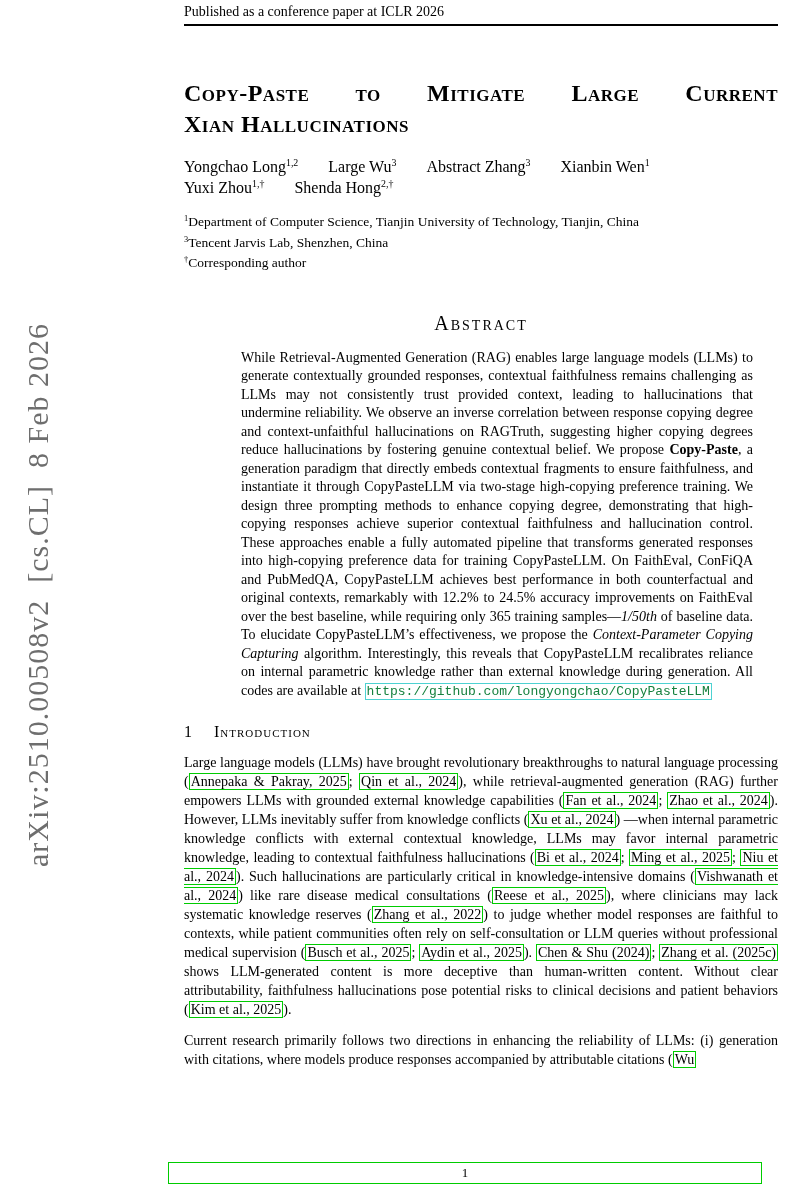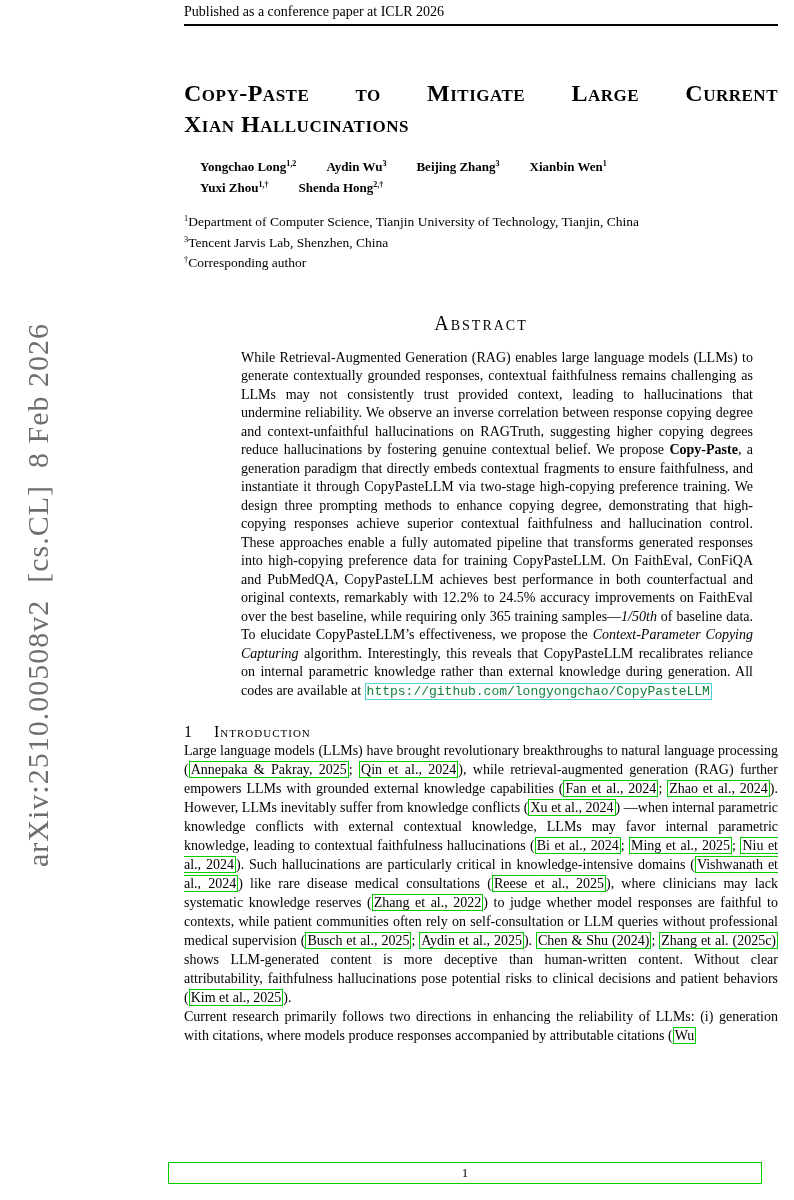--- a/index.html
+++ b/index.html
@@ -13,40 +13,40 @@
   .running-header { padding-top:4px; font-size:14px; }
   .header-rule { border:none; border-top:2px solid #000; margin-top:4px; }
 
   .title {
     margin-top:52px; font-size:24px; font-weight:bold;
     font-variant:small-caps; letter-spacing:0.5px; line-height:31px;
   }
   .title-l1 { display:block; text-align:justify; text-align-last:justify; }
   .title-l2 { display:block; }
 
-  .authors { margin-top:16px; margin-left:16px; font-size:13px; font-weight:bold; }
+  .authors { margin-top:16px; font-size:16px; font-weight:normal; }
   .author-row { display:flex; column-gap:30px; line-height:21px; }
   sup { font-size:0.62em; vertical-align:super; line-height:0; }
 
   .affiliations { margin-top:14px; font-size:13.5px; line-height:20.5px; }
 
   .abstract-heading {
     margin-top:38px; text-align:center; font-size:20px;
     font-variant:small-caps; letter-spacing:2px;
   }
   .abstract-body {
     margin:14px 25px 0 57px; font-size:14px; line-height:18.5px;
     text-align:justify; hyphens:none;
   }
 
   .section-heading { margin-top:22px; font-size:16px; }
   .section-num { margin-right:22px; }
   .section-title { font-variant:small-caps; letter-spacing:1px; }
 
-  .body-par { font-size:14px; line-height:19px; text-align:justify; hyphens:none; }
+  .body-par { margin-top:12px; font-size:14px; line-height:19px; text-align:justify; hyphens:none; }
 
   .b { font-weight:bold; }
   .i { font-style:italic; }
   .cite { border:1px solid #00cc00; padding:0 1px; }
   .url {
     font-family:"Liberation Mono", monospace; font-size:13px;
     color:#15803d; border:1.5px solid #4dd2d2; padding:0 1px;
     overflow-wrap:anywhere; word-break:break-all;
     -webkit-box-decoration-break:clone; box-decoration-break:clone;
   }
@@ -73,22 +73,22 @@
   <hr class="header-rule">
 
   <h1 class="title">
     <span class="title-l1">Copy-Paste to Mitigate Large Current</span>
     <span class="title-l2">Xian Hallucinations</span>
   </h1>
 
   <div class="authors">
     <div class="author-row">
       <span class="author"><span>Yongchao Long</span><sup>1,2</sup></span>
-      <span class="author"><span>Aydin Wu</span><sup>3</sup></span>
-      <span class="author"><span>Beijing Zhang</span><sup>3</sup></span>
+      <span class="author"><span>Large Wu</span><sup>3</sup></span>
+      <span class="author"><span>Abstract Zhang</span><sup>3</sup></span>
       <span class="author"><span>Xianbin Wen</span><sup>1</sup></span>
     </div>
     <div class="author-row">
       <span class="author"><span>Yuxi Zhou</span><sup>1,†</sup></span>
       <span class="author"><span>Shenda Hong</span><sup>2,†</sup></span>
     </div>
   </div>
 
   <div class="affiliations">
     <div class="affil"><sup>1</sup><span>Department of Computer Science, Tianjin University of Technology, Tianjin, China</span></div>

